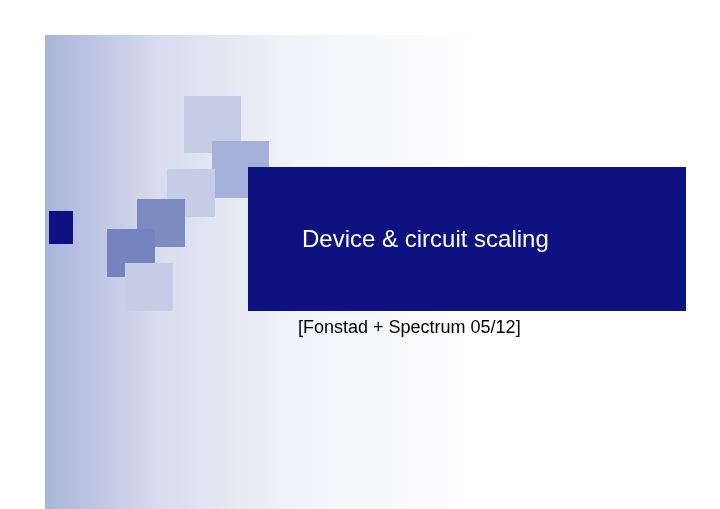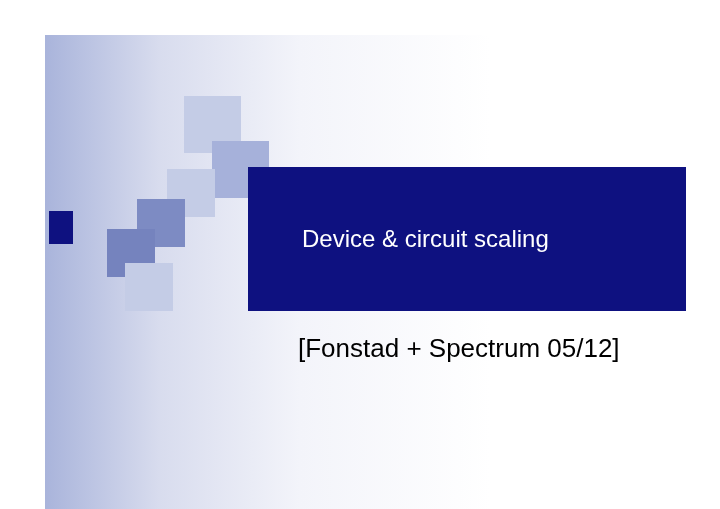--- a/index.html
+++ b/index.html
@@ -14,21 +14,21 @@
   .title-bar {
     position: absolute;
     left: 199px; top: 128px;
     width: 438px; height: 144px;
     background: #0e1180;
     display: flex; align-items: center;
     padding-left: 50px;
   }
   .title-bar span { color: #ffffff; font-size: 24px; font-weight: 400; }
   .left-stub { position: absolute; left: 0; top: 172px; width: 24px; height: 33px; background: #0e1180; }
-  .subtitle { position: absolute; left: 249px; top: 294px; color: #000; font-size: 26px; }
+  .subtitle { position: absolute; left: 249px; top: 278px; color: #000; font-size: 18px; }
 </style>
 </head>
 <body>
 
 <div class="slide">
 
   <div class="left-stub"></div>
 
   <div class="sq" style="left:135px; top:57px; width:57px; height:57px; background:#c4cce6;"></div>
   <div class="sq" style="left:163px; top:102px; width:57px; height:57px; background:#a6b1da;"></div>

